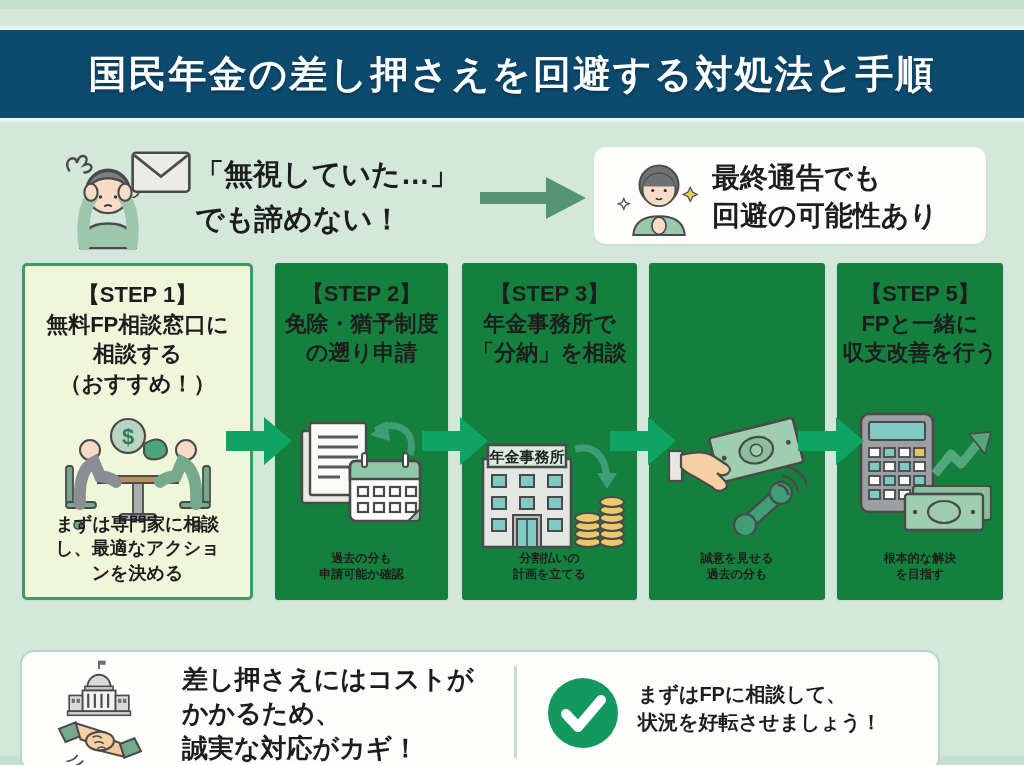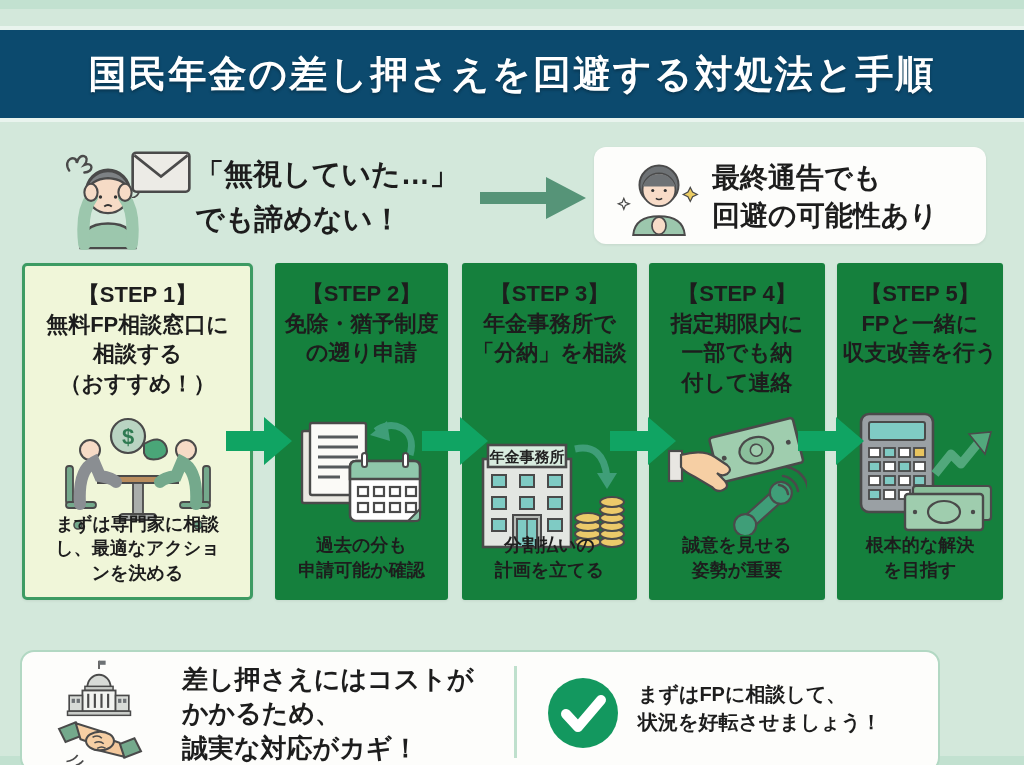--- a/index.html
+++ b/index.html
@@ -59,21 +59,21 @@
   }
   #card1 .step-title { top:14px; }
   .step-illust { position:absolute; left:50%; transform:translateX(-50%); }
   #card1 .step-illust { top:148px; width:160px; height:120px; }
   #card2 .step-illust { top:150px; width:140px; height:118px; }
   #card3 .step-illust { top:162px; width:150px; height:125px; }
   #card4 .step-illust { top:150px; width:140px; height:122px; }
   #card5 .step-illust { top:145px; width:146px; height:125px; }
   .step-caption {
     position:absolute; bottom:18px; left:0; width:100%; text-align:center;
-    font-size:18px; line-height:1.35; white-space:pre-line;
+    font-size:12px; line-height:1.35; white-space:pre-line;
   }
   #card1 .step-caption { font-size:18px; bottom:12px; }
   .step-arrow { position:absolute; top:412px; width:66px; height:58px; z-index:5; }
   #arrow1 { left:226px; } #arrow2 { left:422px; } #arrow3 { left:610px; } #arrow4 { left:798px; }
 
   
   .footer-box {
     position:absolute; left:20px; top:650px; width:920px; height:122px;
     background:#fdfdfb; border:2px solid #b2d8c3; border-radius:14px;
   }
@@ -258,24 +258,20 @@
           <ellipse cx="137" cy="85" rx="12" ry="5"></ellipse>
             <ellipse cx="137" cy="77" rx="12" ry="5"></ellipse>
         </g>
       </svg>
     </div>
     <div class="step-caption">分割払いの
 計画を立てる</div>
   </div>
 
   <div id="card4" class="step-card">
-    <div class="step-title">【STEP 4】
-指定期限内に
-一部でも納
-付して連絡</div>
     <div class="step-illust">
       <svg viewBox="0 0 140 122">
         <g transform="rotate(-14 90 36)">
           <rect x="46" y="14" width="86" height="46" rx="3" fill="#9fcdae" stroke="#4a4a4a" stroke-width="2.6"></rect>
           <ellipse cx="89" cy="37" rx="17" ry="13" fill="#8abf9b" stroke="#4a4a4a" stroke-width="2.2"></ellipse>
           <circle cx="89" cy="37" r="6" fill="#9fcdae" stroke="#4a4a4a" stroke-width="1.6"></circle>
           <circle cx="56" cy="37" r="2.4" fill="#4a4a4a"></circle>
             <circle cx="122" cy="37" r="2.4" fill="#4a4a4a"></circle>
         </g>
         <rect x="2" y="38" width="13" height="30" fill="#e8e6e2" stroke="#4a4a4a" stroke-width="2.2"></rect>
@@ -286,21 +282,21 @@
           <circle cx="120" cy="96" r="11" fill="#3f9e78" stroke="#4a4a4a" stroke-width="2.2"></circle>
         </g>
         <g fill="none" stroke="#4a4a4a" stroke-width="2.6" stroke-linecap="round">
           <path d="M112,72 a10,10 0 0 1 9,9"></path>
           <path d="M116,63 a18,18 0 0 1 15,15"></path>
           <path d="M120,54 a26,26 0 0 1 21,21"></path>
         </g>
       </svg>
     </div>
     <div class="step-caption">誠意を見せる
-姿勢が重要</div>
+過去の分も</div>
   </div>
 
   <div id="card5" class="step-card">
     <div class="step-title">【STEP 5】
 FPと一緒に
 収支改善を行う</div>
     <div class="step-illust">
       <svg viewBox="0 0 146 125">
         <rect x="14" y="6" width="72" height="98" rx="8" fill="#9aa0a4" stroke="#4a4a4a" stroke-width="2.6"></rect>
         <rect x="22" y="14" width="56" height="18" rx="2" fill="#7fcbc4" stroke="#4a4a4a" stroke-width="2"></rect>

